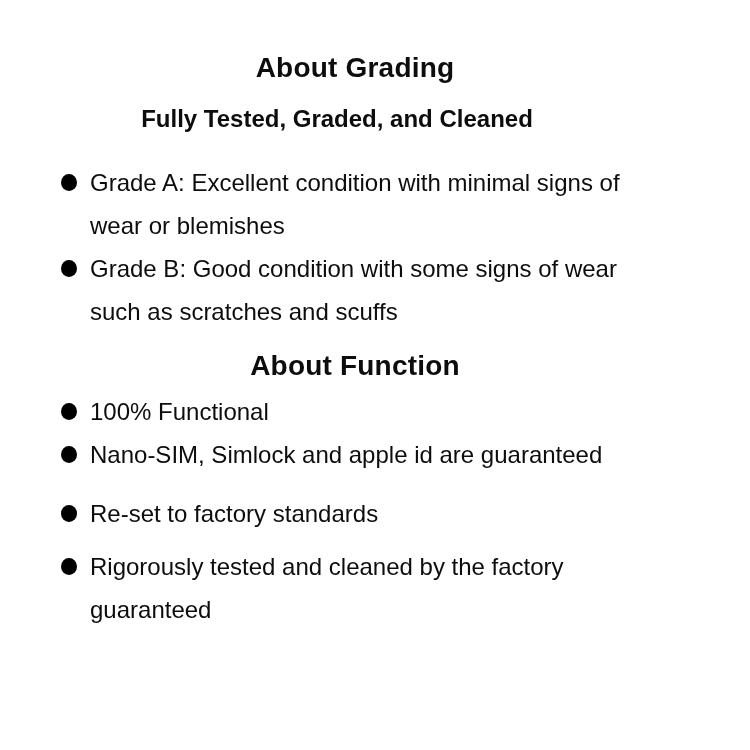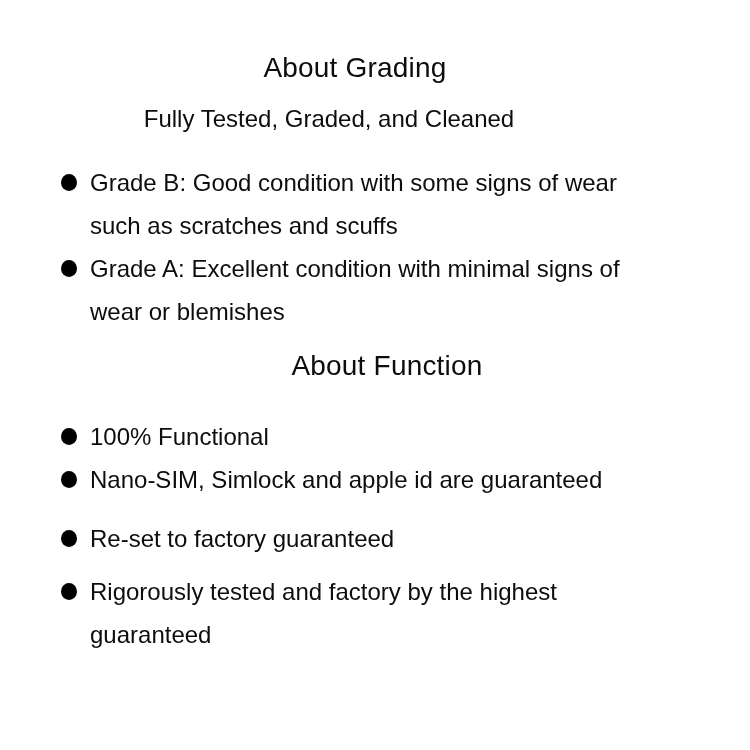--- a/index.html
+++ b/index.html
@@ -16,48 +16,48 @@
     font-family: "Liberation Sans", "DejaVu Sans", sans-serif;
     overflow: hidden;
   }
   .section-title {
     position: absolute;
     left: 0;
     width: 710px;
     margin: 0;
     text-align: center;
     font-size: 28px;
-    font-weight: 400;
+    font-weight: 700;
     line-height: 32px;
     letter-spacing: 0.2px;
   }
   .title-grading { top: 52px; }
-  .title-function { top: 350px; padding-left: 32px; }
+  .title-function { top: 350px; }
   .subtitle {
     position: absolute;
     top: 105px;
-    left: 4px;
+    left: 12px;
     width: 650px;
     text-align: center;
     font-size: 24px;
-    font-weight: 400;
+    font-weight: 700;
     line-height: 28px;
   }
   ul.bullets {
     position: absolute;
     left: 60px;
     width: 620px;
     margin: 0;
     padding: 0;
     list-style: none;
     font-size: 24px;
     line-height: 43px;
   }
   ul.bullets-grading { top: 161px; }
-  ul.bullets-function { top: 415px; }
+  ul.bullets-function { top: 390px; }
   ul.bullets li {
     position: relative;
     padding-left: 30px;
   }
   li.fn-item-2 { }
   li.fn-item-3 { margin-top: 16px; }
   li.fn-item-4 { margin-top: 10px; }
   .dot {
     position: absolute;
     left: 1px;
@@ -74,45 +74,45 @@
 
 <div class="page">
 
   <h1 class="section-title title-grading">About Grading</h1>
 
   <div class="subtitle">Fully Tested, Graded, and Cleaned</div>
 
   <ul class="bullets bullets-grading">
     <li>
       <span class="dot"></span>
-      <span class="bline">Grade B: Good condition with some signs of wear</span>
-      <span class="bline">such as scratches and scuffs</span>
+      <span class="bline">Grade A: Excellent condition with minimal signs of</span>
+      <span class="bline">wear or blemishes</span>
     </li>
     <li>
       <span class="dot"></span>
-      <span class="bline">Grade A: Excellent condition with minimal signs of</span>
-      <span class="bline">wear or blemishes</span>
+      <span class="bline">Grade B: Good condition with some signs of wear</span>
+      <span class="bline">such as scratches and scuffs</span>
     </li>
   </ul>
 
   <h1 class="section-title title-function">About Function</h1>
 
   <ul class="bullets bullets-function">
     <li class="fn-item-1">
       <span class="dot"></span>
       <span class="bline">100% Functional</span>
     </li>
     <li class="fn-item-2">
       <span class="dot"></span>
       <span class="bline">Nano-SIM, Simlock and apple id are guaranteed</span>
     </li>
     <li class="fn-item-3">
       <span class="dot"></span>
-      <span class="bline">Re-set to factory guaranteed</span>
+      <span class="bline">Re-set to factory standards</span>
     </li>
     <li class="fn-item-4">
       <span class="dot"></span>
-      <span class="bline">Rigorously tested and factory by the highest</span>
+      <span class="bline">Rigorously tested and cleaned by the factory</span>
       <span class="bline">guaranteed</span>
     </li>
   </ul>
 
 </div>
 
 </body></html>

